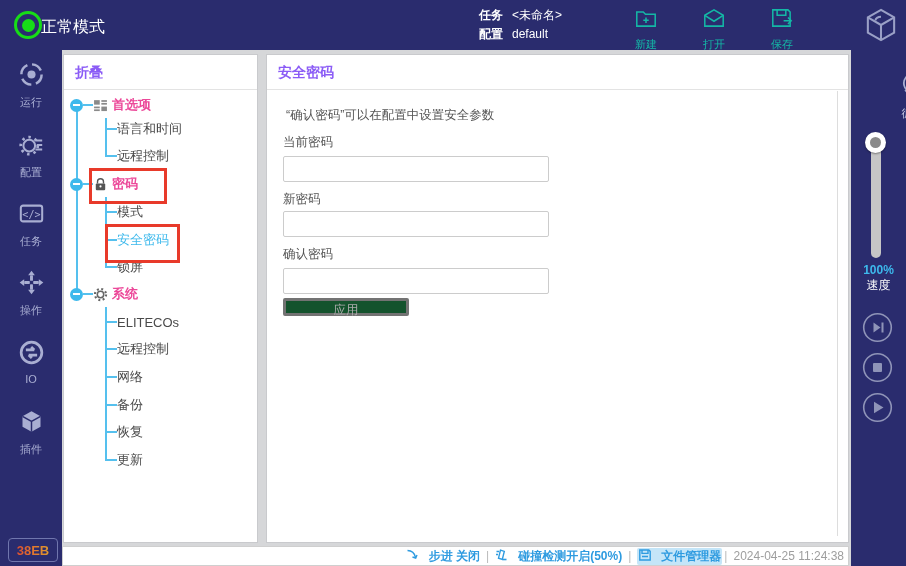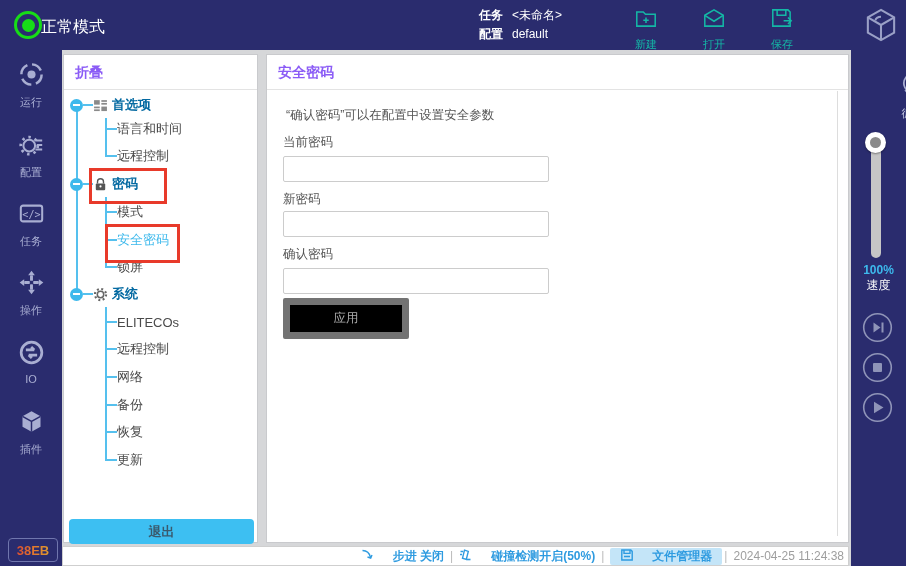--- a/index.html
+++ b/index.html
@@ -29,63 +29,63 @@
   .rail-badge span{background:linear-gradient(90deg,#e05030,#e09a2e);-webkit-background-clip:text;background-clip:text;color:transparent;}
 
   
   .panel{position:absolute;background:#fff;border:1px solid #c9cacd;box-sizing:border-box;}
   .panel-header{height:34px;line-height:34px;border-bottom:1px solid #e3e3e3;font-size:14px;font-weight:bold;color:#8b5cf6;padding-left:11px;}
 
   
   .tree-panel{left:63px;top:54px;width:195px;height:489px;}
   .vline{position:absolute;width:2px;background:#55c0ee;}
   .t-row{position:absolute;left:0;right:4px;height:26px;display:flex;align-items:center;font-size:13px;color:#4a4a4a;cursor:pointer;}
-  .t-row.root{padding-left:6px;font-weight:bold;color:#0369a1;}
+  .t-row.root{padding-left:6px;font-weight:bold;color:#ec4899;}
   .t-row.child{padding-left:53px;}
   .t-row.child::before{content:"";position:absolute;left:41px;top:12px;width:12px;height:2px;background:#55c0ee;}
   .toggle{width:13px;height:13px;border-radius:50%;background:#3db9ec;position:relative;flex:none;}
   .toggle::after{content:"";position:absolute;left:3px;top:5.5px;width:7px;height:2px;background:#fff;}
   .hline{width:10px;height:2px;background:#55c0ee;flex:none;}
   .t-icon{flex:none;margin:0 4px 0 0;display:flex;align-items:center;}
   .t-icon svg{width:15px;height:15px;}
   .t-row.selected .t-label{color:#3db9ec;}
   .anno{position:absolute;border:3px solid #e83a2a;z-index:5;pointer-events:none;}
   .exit-btn{position:absolute;left:5px;top:464px;width:185px;height:25px;background:#3dbff2;border:none;border-radius:4px;
     font-size:13px;font-weight:bold;color:#3a5a6e;cursor:pointer;font-family:inherit;}
 
   
   .main-panel{left:266px;top:54px;width:583px;height:489px;}
   .main-inner-line{position:absolute;right:10px;top:36px;bottom:6px;width:1px;background:#ddd;}
   .hint{position:absolute;left:19px;top:52px;font-size:12.5px;color:#555;}
   .f-label{position:absolute;left:16px;font-size:12.5px;color:#555;}
   .f-input{position:absolute;left:16px;width:266px;height:26px;border:1px solid #ccc;border-radius:2px;box-sizing:border-box;font-size:13px;padding:0 6px;font-family:inherit;}
-  .apply-btn{position:absolute;left:16px;top:243px;width:126px;height:41px;background:#000000;border:7px solid #737373;border-radius:2px;
+  .apply-btn{position:absolute;left:16px;top:243px;width:126px;height:18px;background:#14532d;border:3px solid #737373;border-radius:2px;
     color:#aaa;font-size:12.5px;cursor:default;font-family:inherit;}
 
   
   .right-rail{position:absolute;left:851px;top:50px;width:55px;height:516px;background:#2a2c6e;color:#a9aed2;}
   .loop-wrap{position:absolute;left:0;top:18px;width:55px;display:flex;flex-direction:column;align-items:center;padding-left:34px;}
   .loop-wrap svg{width:32px;height:32px;}
   .loop-wrap .cap{font-size:11px;color:#c9cde6;margin-top:2px;}
   .slider-track{position:absolute;left:20px;top:96px;width:10px;height:112px;background:#c6c6c6;border-radius:5px;cursor:pointer;}
   .slider-knob{position:absolute;left:14px;top:82px;width:21px;height:21px;border-radius:50%;background:#fff;cursor:grab;
     box-shadow:0 1px 2px rgba(0,0,0,.4);}
   .slider-knob::after{content:"";position:absolute;left:5px;top:5px;width:11px;height:11px;border-radius:50%;background:#8a8a8a;}
   .speed-val{position:absolute;left:0;top:213px;width:55px;text-align:center;font-size:12px;font-weight:bold;color:#3db9ec;}
   .speed-cap{position:absolute;left:0;top:227px;width:55px;text-align:center;font-size:12px;color:#fff;}
   .pb-btn{position:absolute;left:11px;width:31px;height:31px;color:#8f94b8;cursor:pointer;}
   .pb-btn svg{width:31px;height:31px;}
 
   
   .bottombar{position:absolute;left:62px;top:546px;width:787px;height:20px;background:#fff;border:1px solid #cfcfcf;box-sizing:border-box;
     display:flex;align-items:center;justify-content:flex-end;font-size:12px;color:#2e9be0;padding-right:4px;}
-  .sb-item{display:flex;gap:18px;font-weight:bold;cursor:pointer;white-space:nowrap;}
+  .sb-item{display:flex;gap:9px;font-weight:bold;cursor:pointer;white-space:nowrap;}
   .sb-item svg{width:14px;height:14px;}
   .sb-sep{color:#bbb;margin:0 6px;font-weight:normal;}
-  .sb-highlight{background:#c4e5f8;padding:0 10px;border-radius:2px;}
+  .sb-highlight{background:#c4e5f8;padding:0 1px;border-radius:2px;}
   .sb-time{color:#9e9e9e;font-weight:normal;margin-left:4px;white-space:nowrap;}
 </style>
 </head>
 <body>
 
 <div class="stage">
 
   <div class="topbar">
     <div class="mode-ind"></div>
     <div class="mode-label">正常模式</div>
@@ -268,21 +268,20 @@
     <div class="t-row child" style="top:364px">
       <span class="t-label">恢复</span>
     </div>
     <div class="t-row child" style="top:392px">
       <span class="t-label">更新</span>
     </div>
 
     <div class="anno" style="left:25px;top:113px;width:72px;height:30px"></div>
     <div class="anno" style="left:41px;top:169px;width:69px;height:33px"></div>
 
-    <button class="exit-btn">退出</button>
   </div>
 
   <div class="panel main-panel">
     <div class="panel-header">安全密码</div>
     <div class="main-inner-line"></div>
 
     <div class="hint">“确认密码”可以在配置中设置安全参数</div>
 
     <div class="f-label" style="top:79px">当前密码</div>
     <input class="f-input" style="top: 101px;" type="text" value="">

